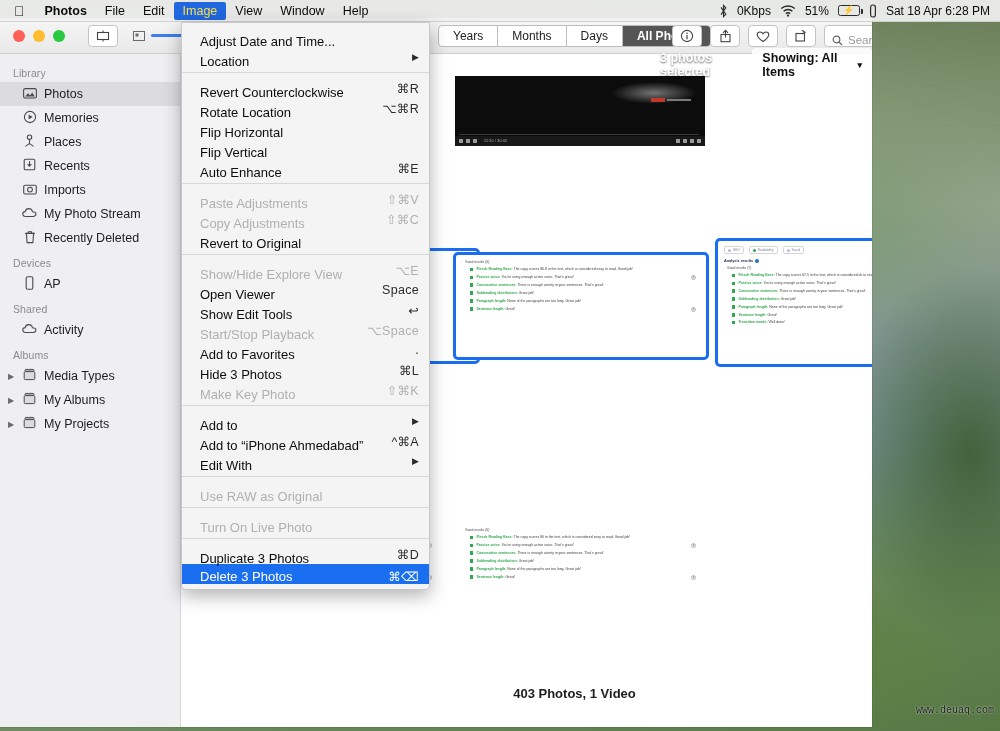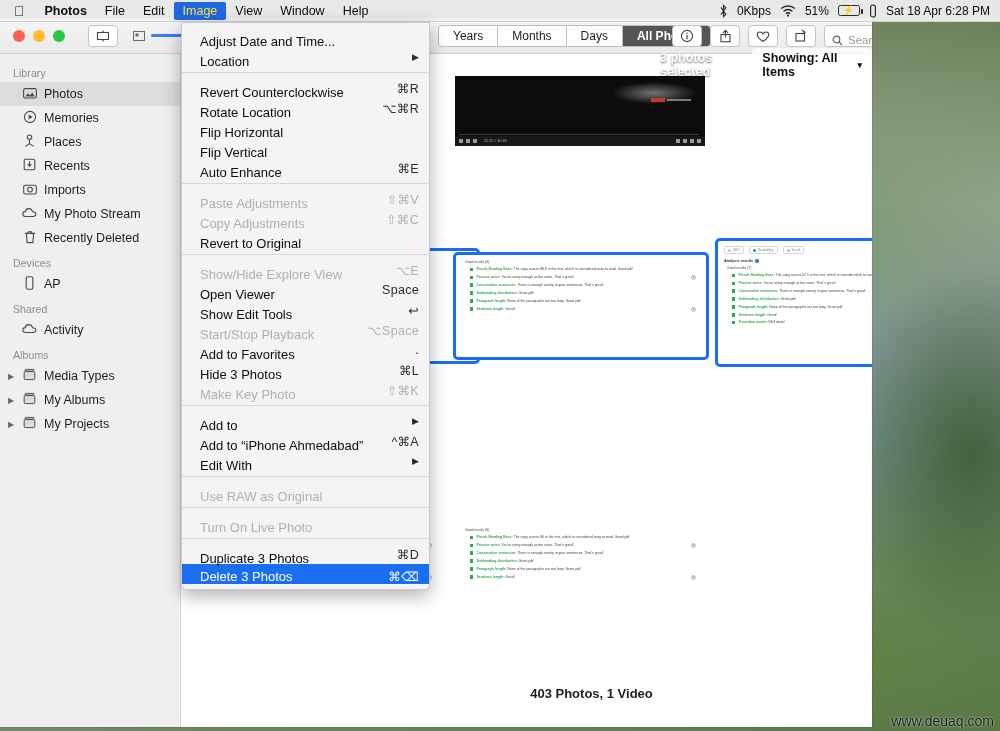--- a/index.html
+++ b/index.html
@@ -126,21 +126,21 @@
   .seo-tab.green .bullet { background: #2fa84f; }
   .seo-title { font-size: 3.8px; font-weight: bold; color: #16264a; margin-bottom: 3px; display:flex; align-items:center; gap:2px;}
   .seo-title .dot { width:3.4px;height:3.4px;border-radius:50%;background:#2a7ac4;display:inline-block;}
   .seo-group { font-size: 3.4px; color: #4a4a4a; margin: 0 0 3px 3px; }
   .seo-line { display: flex; align-items: flex-start; gap: 3px; margin: 0 0 3.2px 8px; position: relative; }
   .seo-dot { width: 3.4px; height: 3.4px; background: #2fa84f; flex: 0 0 3.4px; margin-top: .6px; }
   .seo-text { font-size: 3.5px; line-height: 1.35; color: #3d3d3d; }
   .seo-text .k { color: #2fa84f; }
   .seo-eye { position: absolute; right: 4px; top: 0; width: 5px; height: 5px; border-radius: 50%; border: .6px solid #b6b6b6; color:#9a9a9a; font-size:3px; display:flex;align-items:center;justify-content:center;}
 
-  .count-label { position: absolute; left: 0; bottom: 26px; width: 787px; text-align: center; font-size: 13px; font-weight: bold; color: #1d1d1f; margin-left: 17px; }
+  .count-label { position: absolute; left: 0; bottom: 26px; width: 787px; text-align: center; font-size: 13px; font-weight: bold; color: #1d1d1f; }
 
   
   .sel-banner {
     position: absolute; left: 660px; top: 66px; z-index: 30;
     display: flex; align-items: center; gap: 10px; justify-content: space-between;
   }
   .sel-text { color: #fff; font-size: 12.5px; font-weight: bold; text-shadow: 0 1px 2px rgba(0,0,0,.6); }
   .showing-btn {
     background: rgba(255,255,255,.82); border-radius: 4px; padding: 3px 10px;
     font-size: 12.5px; font-weight: bold; color: #111; display: flex; align-items: center; gap: 12px;
@@ -157,22 +157,22 @@
   .dd-item .lbl { flex: 1; margin-top: 8px; }
   .dd-item .key { color: #2b2b2b; font-size: 12.5px; letter-spacing: .3px; }
   .dd-item.dis { color: #b0b0b0; }
   .dd-item.dis .key { color: #b0b0b0; }
   .dd-item.hl { background: #1a6ff0; color: #fff; align-items: flex-end; }
   .dd-item.hl .key { color: #fff; }
   .dd-sep { height: 1px; background: #d8d8d8; margin: 5px 0; }
   .arrow { font-size: 9px; color: #2b2b2b; }
 
   .watermark {
-    position: absolute; right: 6px; bottom: 2px; z-index: 90;
-    font-family: Liberation Sans, sans-serif; font-size: 14px; color: #1a1a1a;
+    position: absolute; right: 6px; bottom: 15px; z-index: 90;
+    font-family: Liberation Mono, monospace; font-size: 10px; color: #1a1a1a;
     text-shadow: 0 0 2px rgba(255,255,255,.9);
   }
 </style>
 </head>
 <body>
 
 <div id="screen">
 
   <div class="wallpaper"></div>
 

